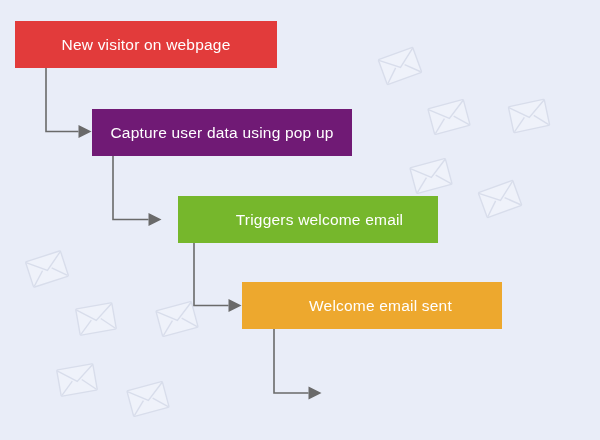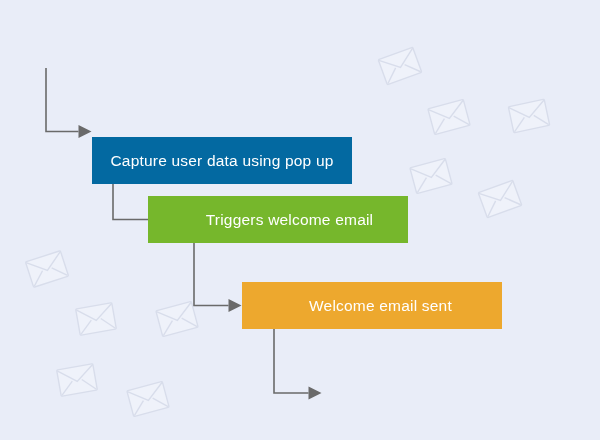--- a/index.html
+++ b/index.html
@@ -75,24 +75,27 @@
       <polygon points="91.5,131.5 78.5,125 78.5,138" fill="#6a6a6a"></polygon>
       <path d="M 113 156 L 113 219.5 L 148.5 219.5" fill="none" stroke="#6a6a6a" stroke-width="1.6"></path>
       <polygon points="161.5,219.5 148.5,213 148.5,226" fill="#6a6a6a"></polygon>
       <path d="M 194 243 L 194 305.5 L 228.5 305.5" fill="none" stroke="#6a6a6a" stroke-width="1.6"></path>
       <polygon points="241.5,305.5 228.5,299 228.5,312" fill="#6a6a6a"></polygon>
       <path d="M 274 329 L 274 393 L 308.5 393" fill="none" stroke="#6a6a6a" stroke-width="1.6"></path>
       <polygon points="321.5,393 308.5,386.5 308.5,399.5" fill="#6a6a6a"></polygon>
     </svg>
 
   <div class="layer">
-      <div class="node" style="left: 92px; top: 109px; width: 260px; height: 47px; background: #0369a1; margin-top: 28px;">
+      <div class="node" style="left: 15px; top: 21px; width: 262px; height: 47px; background: rgb(226, 59, 59);">
+        <span class="node-label" style="color: rgb(255, 255, 255);">New visitor on webpage</span>
+      </div>
+      <div class="node" style="left: 92px; top: 109px; width: 260px; height: 47px; background: #701a75;">
         <span class="node-label" style="color: rgb(255, 255, 255);">Capture user data using pop up</span>
       </div>
-      <div class="node" style="left: 148px; top: 196px; width: 260px; height: 47px; background: rgb(118, 183, 44); padding-left: 23px;">
+      <div class="node" style="left: 178px; top: 196px; width: 260px; height: 47px; background: rgb(118, 183, 44); padding-left: 23px;">
         <span class="node-label" style="color: rgb(255, 255, 255);">Triggers welcome email</span>
       </div>
       <div class="node" style="left: 242px; top: 282px; width: 260px; height: 47px; background: rgb(237, 168, 46);">
         <span class="node-label" style="color: rgb(255, 255, 255); margin-left: 17px;">Welcome email sent</span>
       </div>
     </div>
 
 </div>
 
 </body></html>

